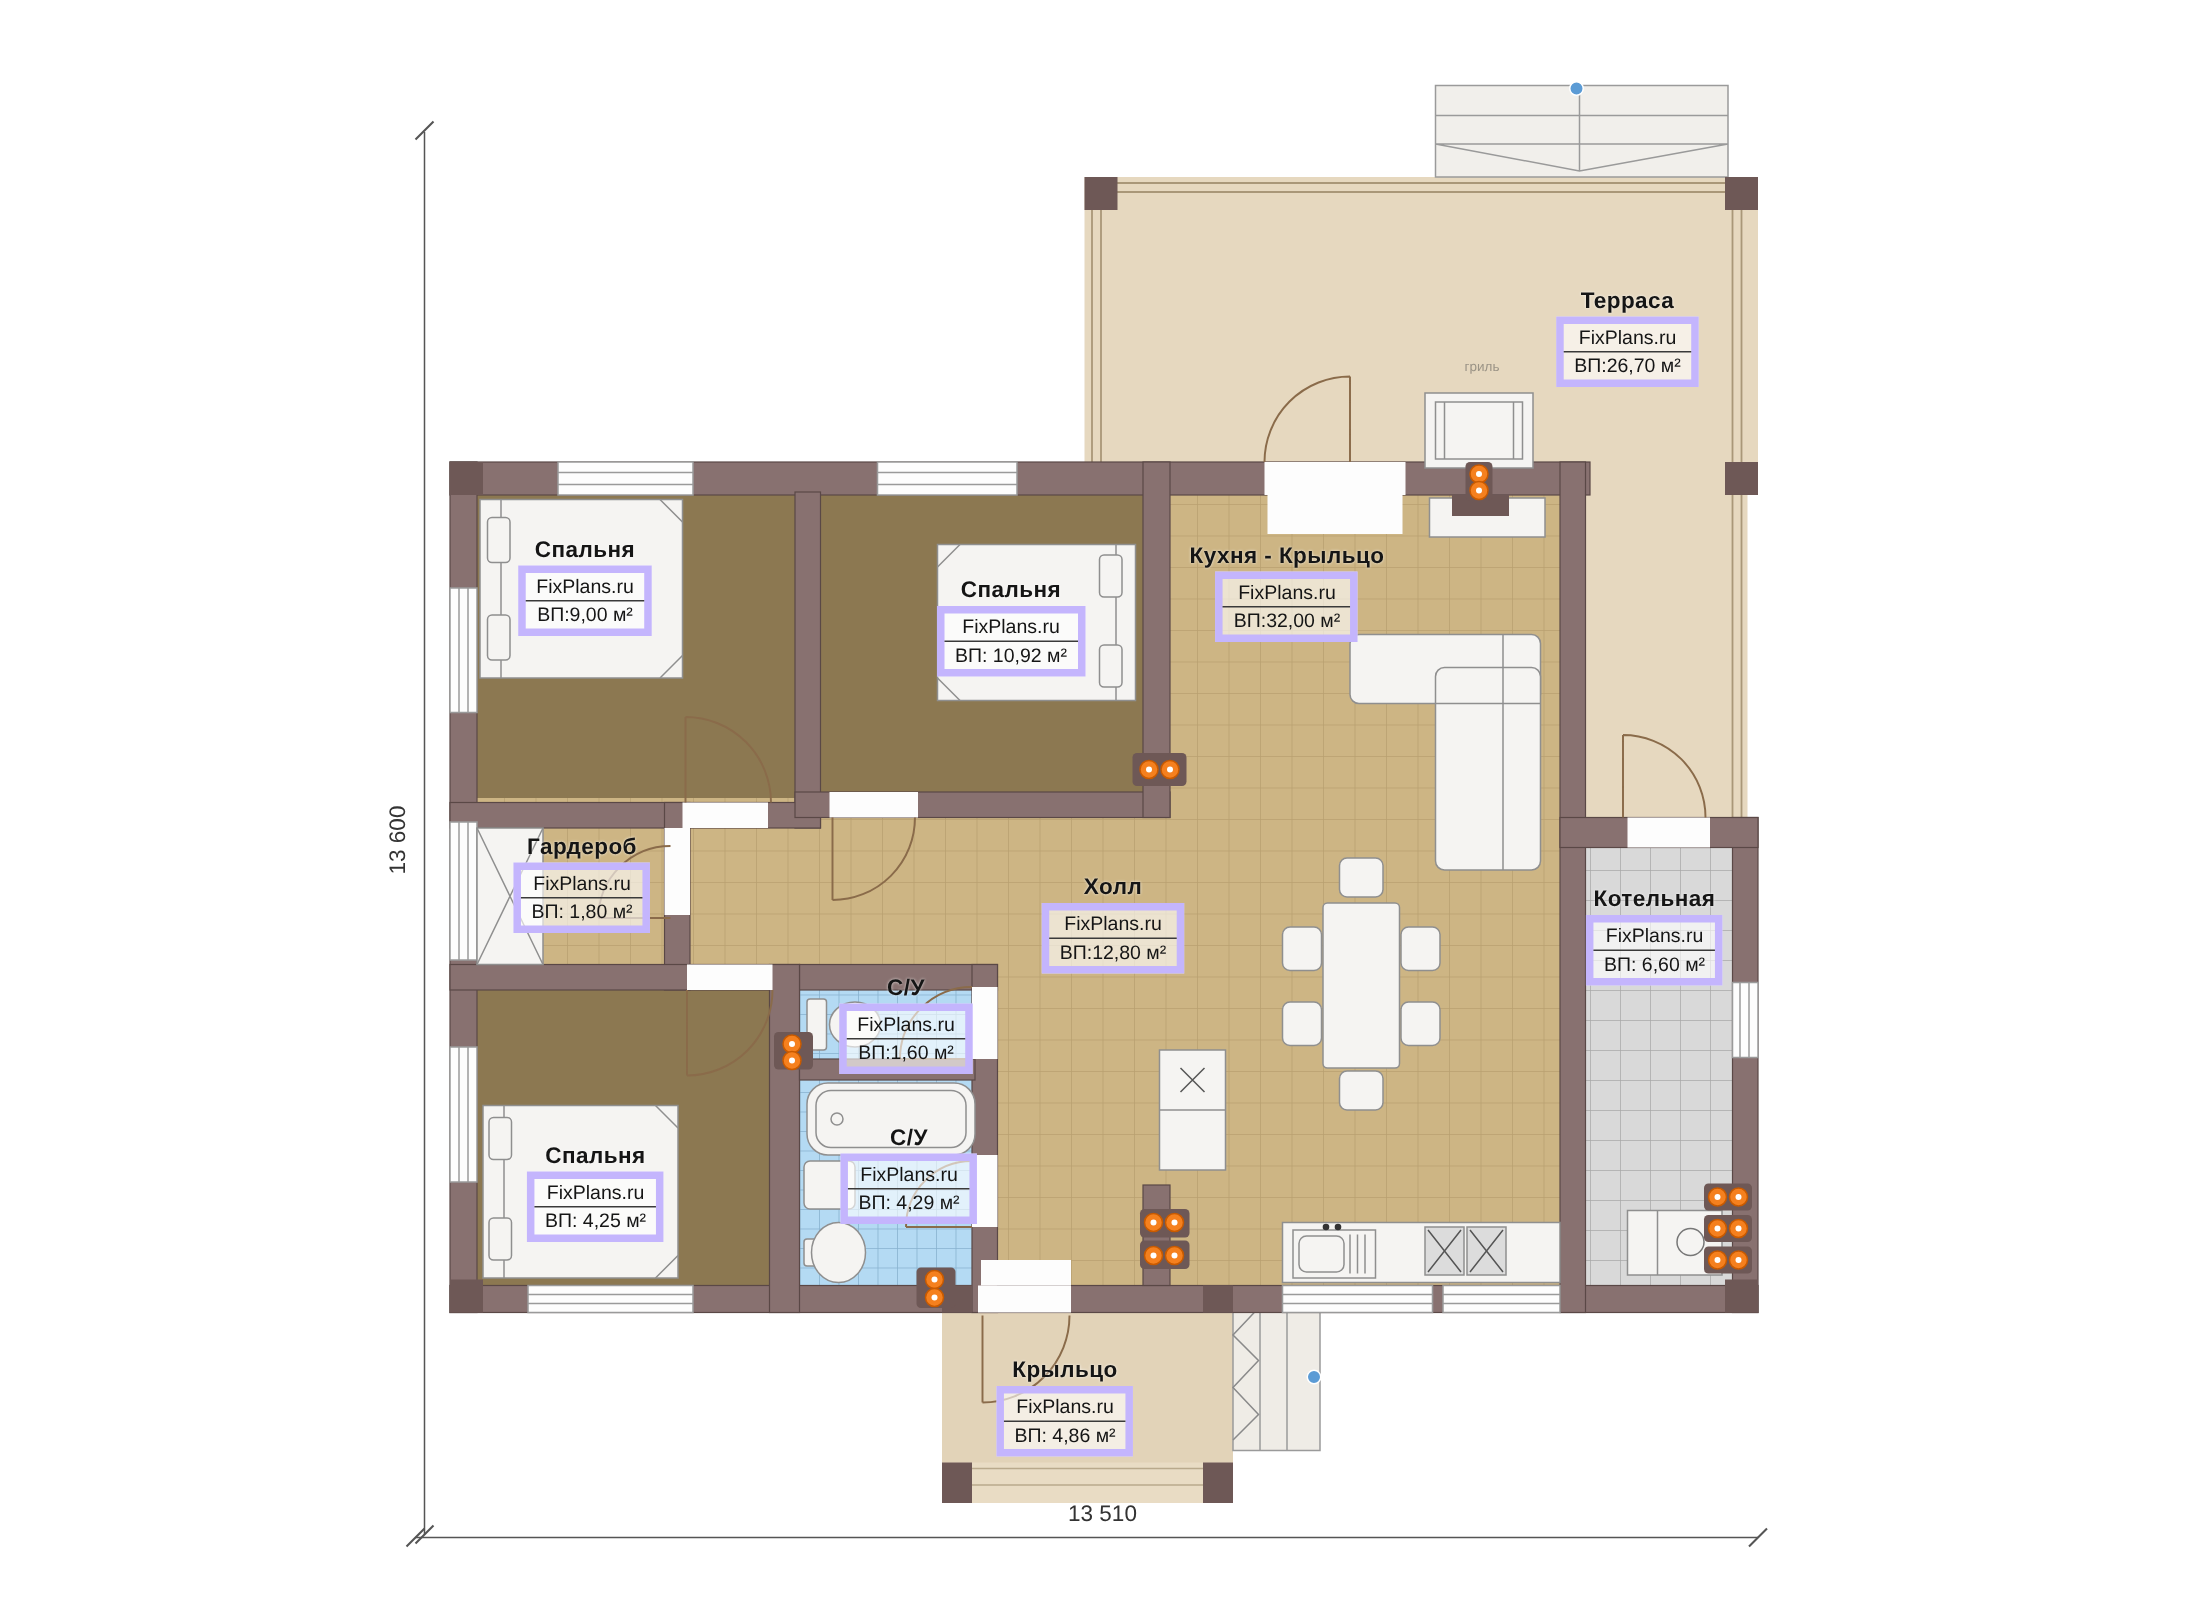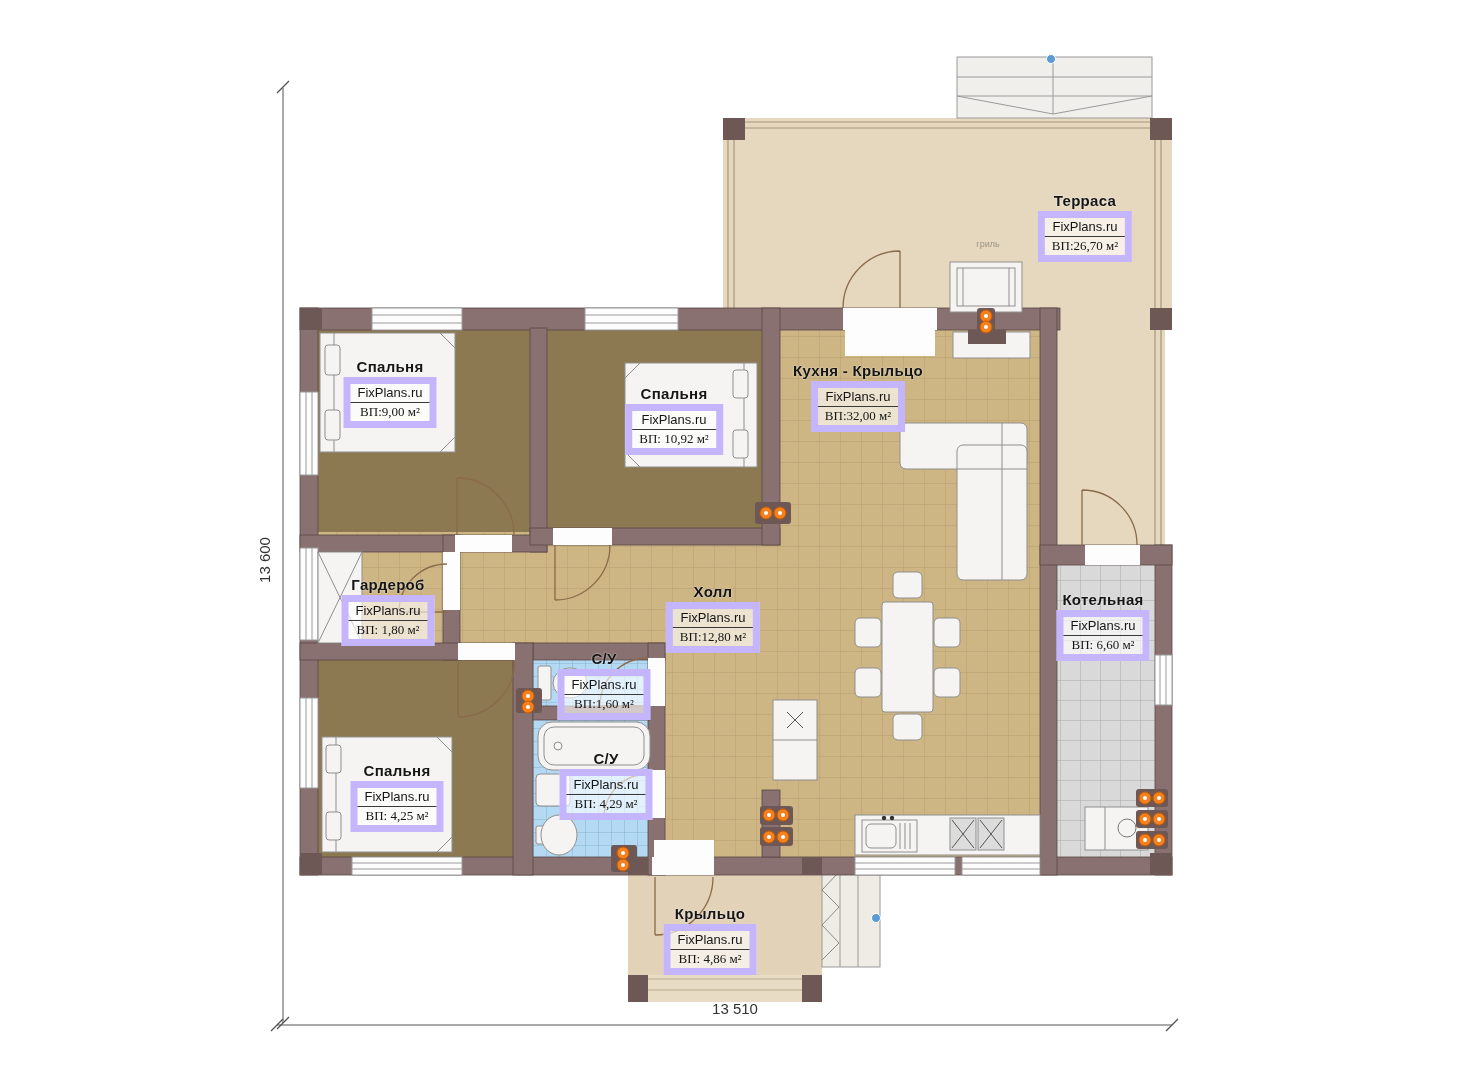--- a/index.html
+++ b/index.html
@@ -3,23 +3,23 @@
 <meta charset="utf-8">
 <style>
   html,body{margin:0;padding:0;background:#fff;}
   .plan{position:relative;width:1474px;height:1080px;background:#ffffff;overflow:hidden;
         font-family:"Liberation Sans",sans-serif;}
   .plan svg{position:absolute;left:0;top:0;}
   .lbl{position:absolute;transform:translateX(-50%);display:flex;flex-direction:column;
        align-items:center;color:#151515;z-index:3;white-space:nowrap;}
   .lbl .nm{font-size:15px;font-weight:bold;letter-spacing:.3px;margin-bottom:2px;
            text-shadow:0 0 2px rgba(255,255,255,.8);}
-  .lbl .bx{border:7px solid #c4b5fd;background:rgba(255,255,255,.62);}
+  .lbl .bx{border:5px solid #c4b5fd;background:rgba(255,255,255,.62);}
   .lbl .bx div{padding:0 7px;font-size:13px;line-height:18px;text-align:center;}
-  .lbl .bx div + div{border-top:1px solid #3a3a3a;font-family:Liberation Serif, serif;}
+  .lbl .bx div + div{border-top:1px solid #3a3a3a;}
   .dim-text{font-size:15px;fill:#333;font-family:"Liberation Sans",sans-serif;}
   .grill-text{font-size:9px;fill:#9b9486;font-family:"Liberation Sans",sans-serif;}
 </style>
 </head>
 <body>
 
 <div class="plan">
 <svg width="1474" height="1080" viewBox="0 0 1474 1080">
   <defs>
     <pattern id="ptan" width="21" height="21" patternUnits="userSpaceOnUse">
@@ -357,28 +357,28 @@
   <div>ВП:32,00 м²</div>
       </div>
 </div>
 <div class="lbl" style="left:1085px;top:192px">
   <div class="nm">Терраса</div>
   <div class="bx">
         <div>FixPlans.ru</div>
   <div>ВП:26,70 м²</div>
       </div>
 </div>
-<div class="lbl" style="left:388px;top:576px">
+<div class="lbl" style="left:388px;top:556px">
   <div class="nm">Гардероб</div>
   <div class="bx">
         <div>FixPlans.ru</div>
   <div>ВП: 1,80 м²</div>
       </div>
 </div>
-<div class="lbl" style="left:713px;top:583px">
+<div class="lbl" style="left:742px;top:583px">
   <div class="nm">Холл</div>
   <div class="bx">
         <div>FixPlans.ru</div>
   <div>ВП:12,80 м²</div>
       </div>
 </div>
 <div class="lbl" style="left:1103px;top:591px">
   <div class="nm">Котельная</div>
   <div class="bx">
         <div>FixPlans.ru</div>

